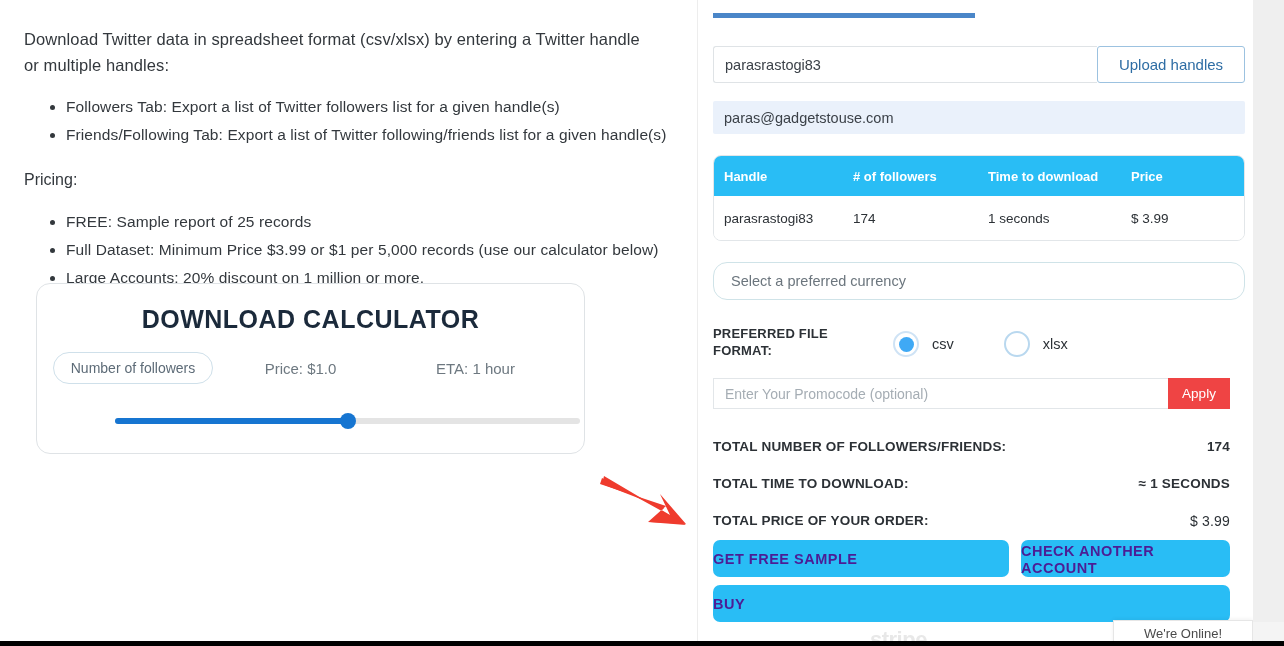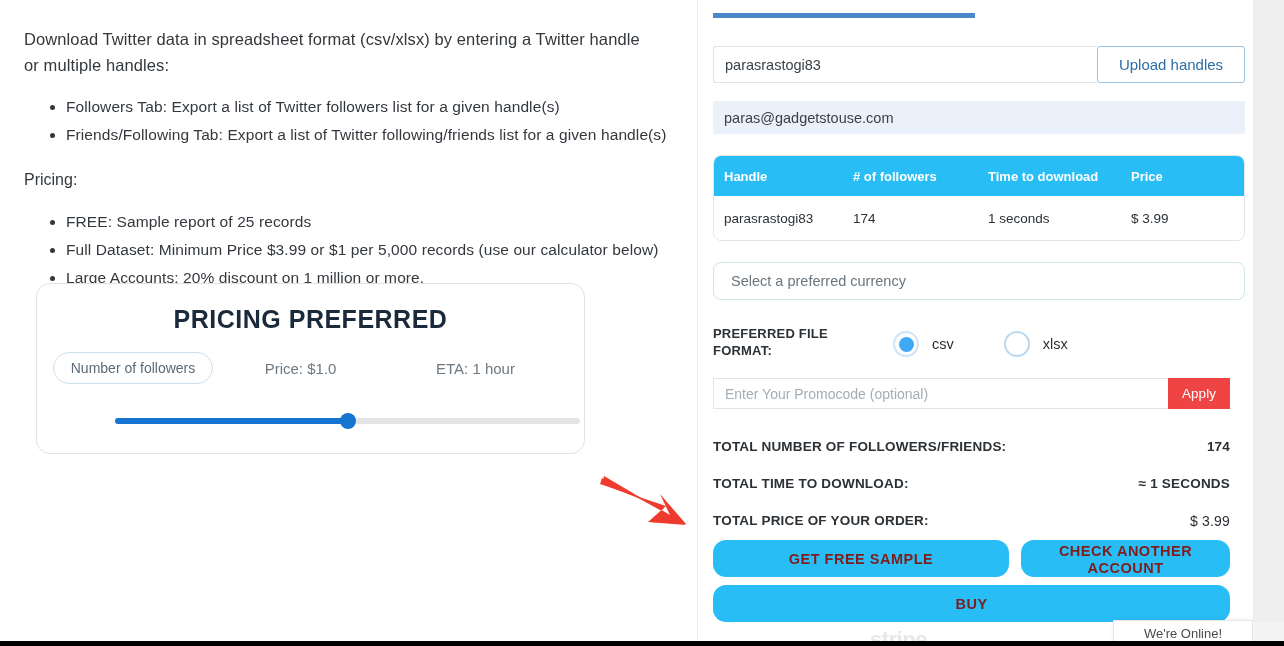--- a/index.html
+++ b/index.html
@@ -194,21 +194,21 @@
   }
   .r-tbody-row div { font-size:13.5px; color:#2c3136; }
   .c-handle { width:139px; padding-left:10px; }
   .c-foll   { width:135px; }
   .c-time   { width:143px; }
   .c-price  { width:110px; }
   .currency-box {
     position:absolute; left:15px; top:249px;
     width:532px; height:38px;
     border:1px solid #cfe3e8;
-    border-radius:8px;
+    border-radius:14px;
     background:#ffffff;
     display:flex; align-items:center;
     padding-left:17px;
     font-size:14.5px; color:#6b757d;
     cursor:pointer;
   }
 
   
   .fmt-label {
     position:absolute; left:15px; top:312px;
@@ -270,29 +270,29 @@
   .total-row .tv { font-weight:700; }
   .t1 { top:415px; }
   .t2 { top:452px; }
   .t3 { top:489px; }
   .t3 .tv { font-weight:400; font-size:14px; }
 
   
   .btn-primary {
     position:absolute;
     background:#29bdf5;
-    color:#7f1d1d;
+    color:#4c1d95;
     border:none;
-    border-radius:13px;
+    border-radius:7px;
     font-family:"Liberation Sans", sans-serif;
     font-size:14.5px;
     font-weight:700;
     letter-spacing:.5px;
     cursor:pointer;
-    text-align:center;
+    text-align:left;
   }
   .btn-sample { left:15px; top:527px; width:296px; height:37px; }
   .btn-check  { left:323px; top:527px; width:209px; height:37px;
                 line-height:17px; padding-top:2px; }
   .btn-buy    { left:15px; top:572px; width:517px; height:37px; }
 
   
   .stripe-logo {
     position:absolute; left:870px; top:627px;
     font-size:22px; font-weight:700; color:#e8e8e8;
@@ -334,21 +334,21 @@
     <p class="pricing-label">Pricing:</p>
 
     <ul class="bullets">
       <li>FREE: Sample report of 25 records</li>
       <li>Full Dataset: Minimum Price $3.99 or $1 per 5,000 records (use our calculator below)</li>
       <li>Large Accounts: 20% discount on 1 million or more.</li>
     </ul>
   </div>
 
   <div class="calc-card">
-    <div class="calc-title">PRICING PREFERRED</div>
+    <div class="calc-title">DOWNLOAD CALCULATOR</div>
     <div class="calc-row">
       <div class="calc-pill">Number of followers</div>
       <div class="calc-price">Price: $1.0</div>
       <div class="calc-eta">ETA: 1 hour</div>
     </div>
     <div class="slider-wrap">
       <div class="slider-track"></div>
       <div class="slider-fill"></div>
       <div class="slider-thumb"></div>
     </div>

